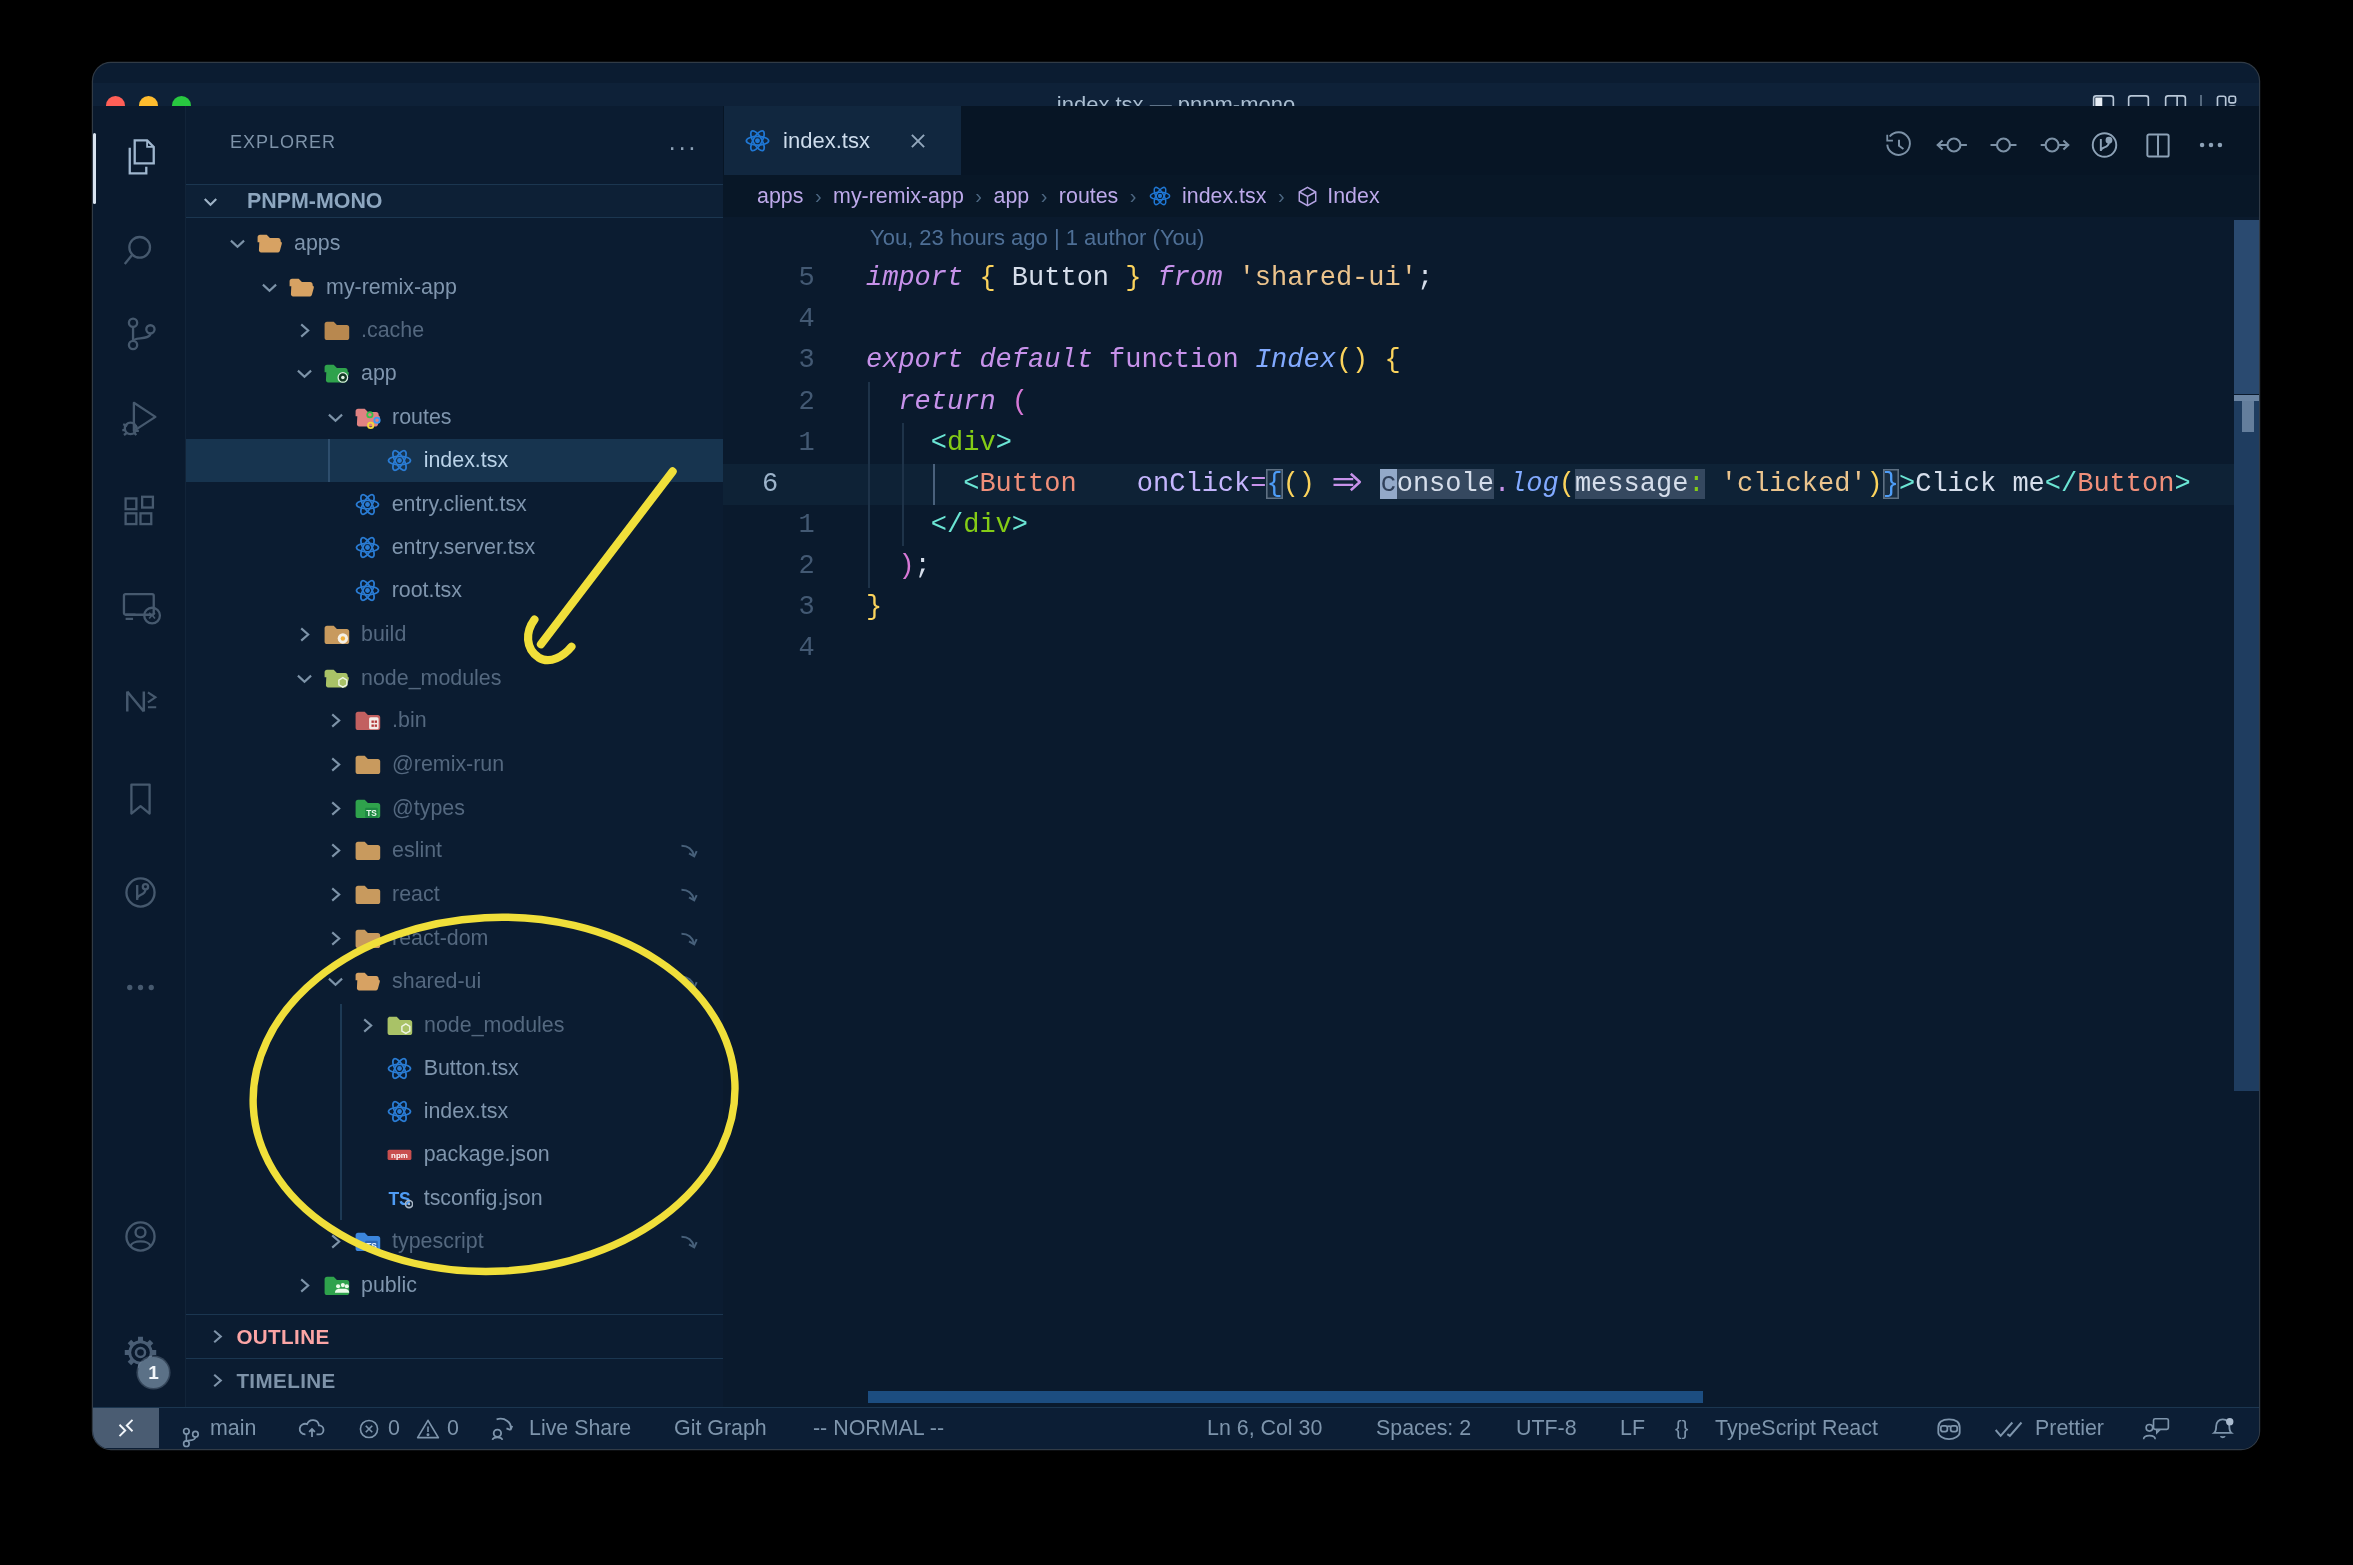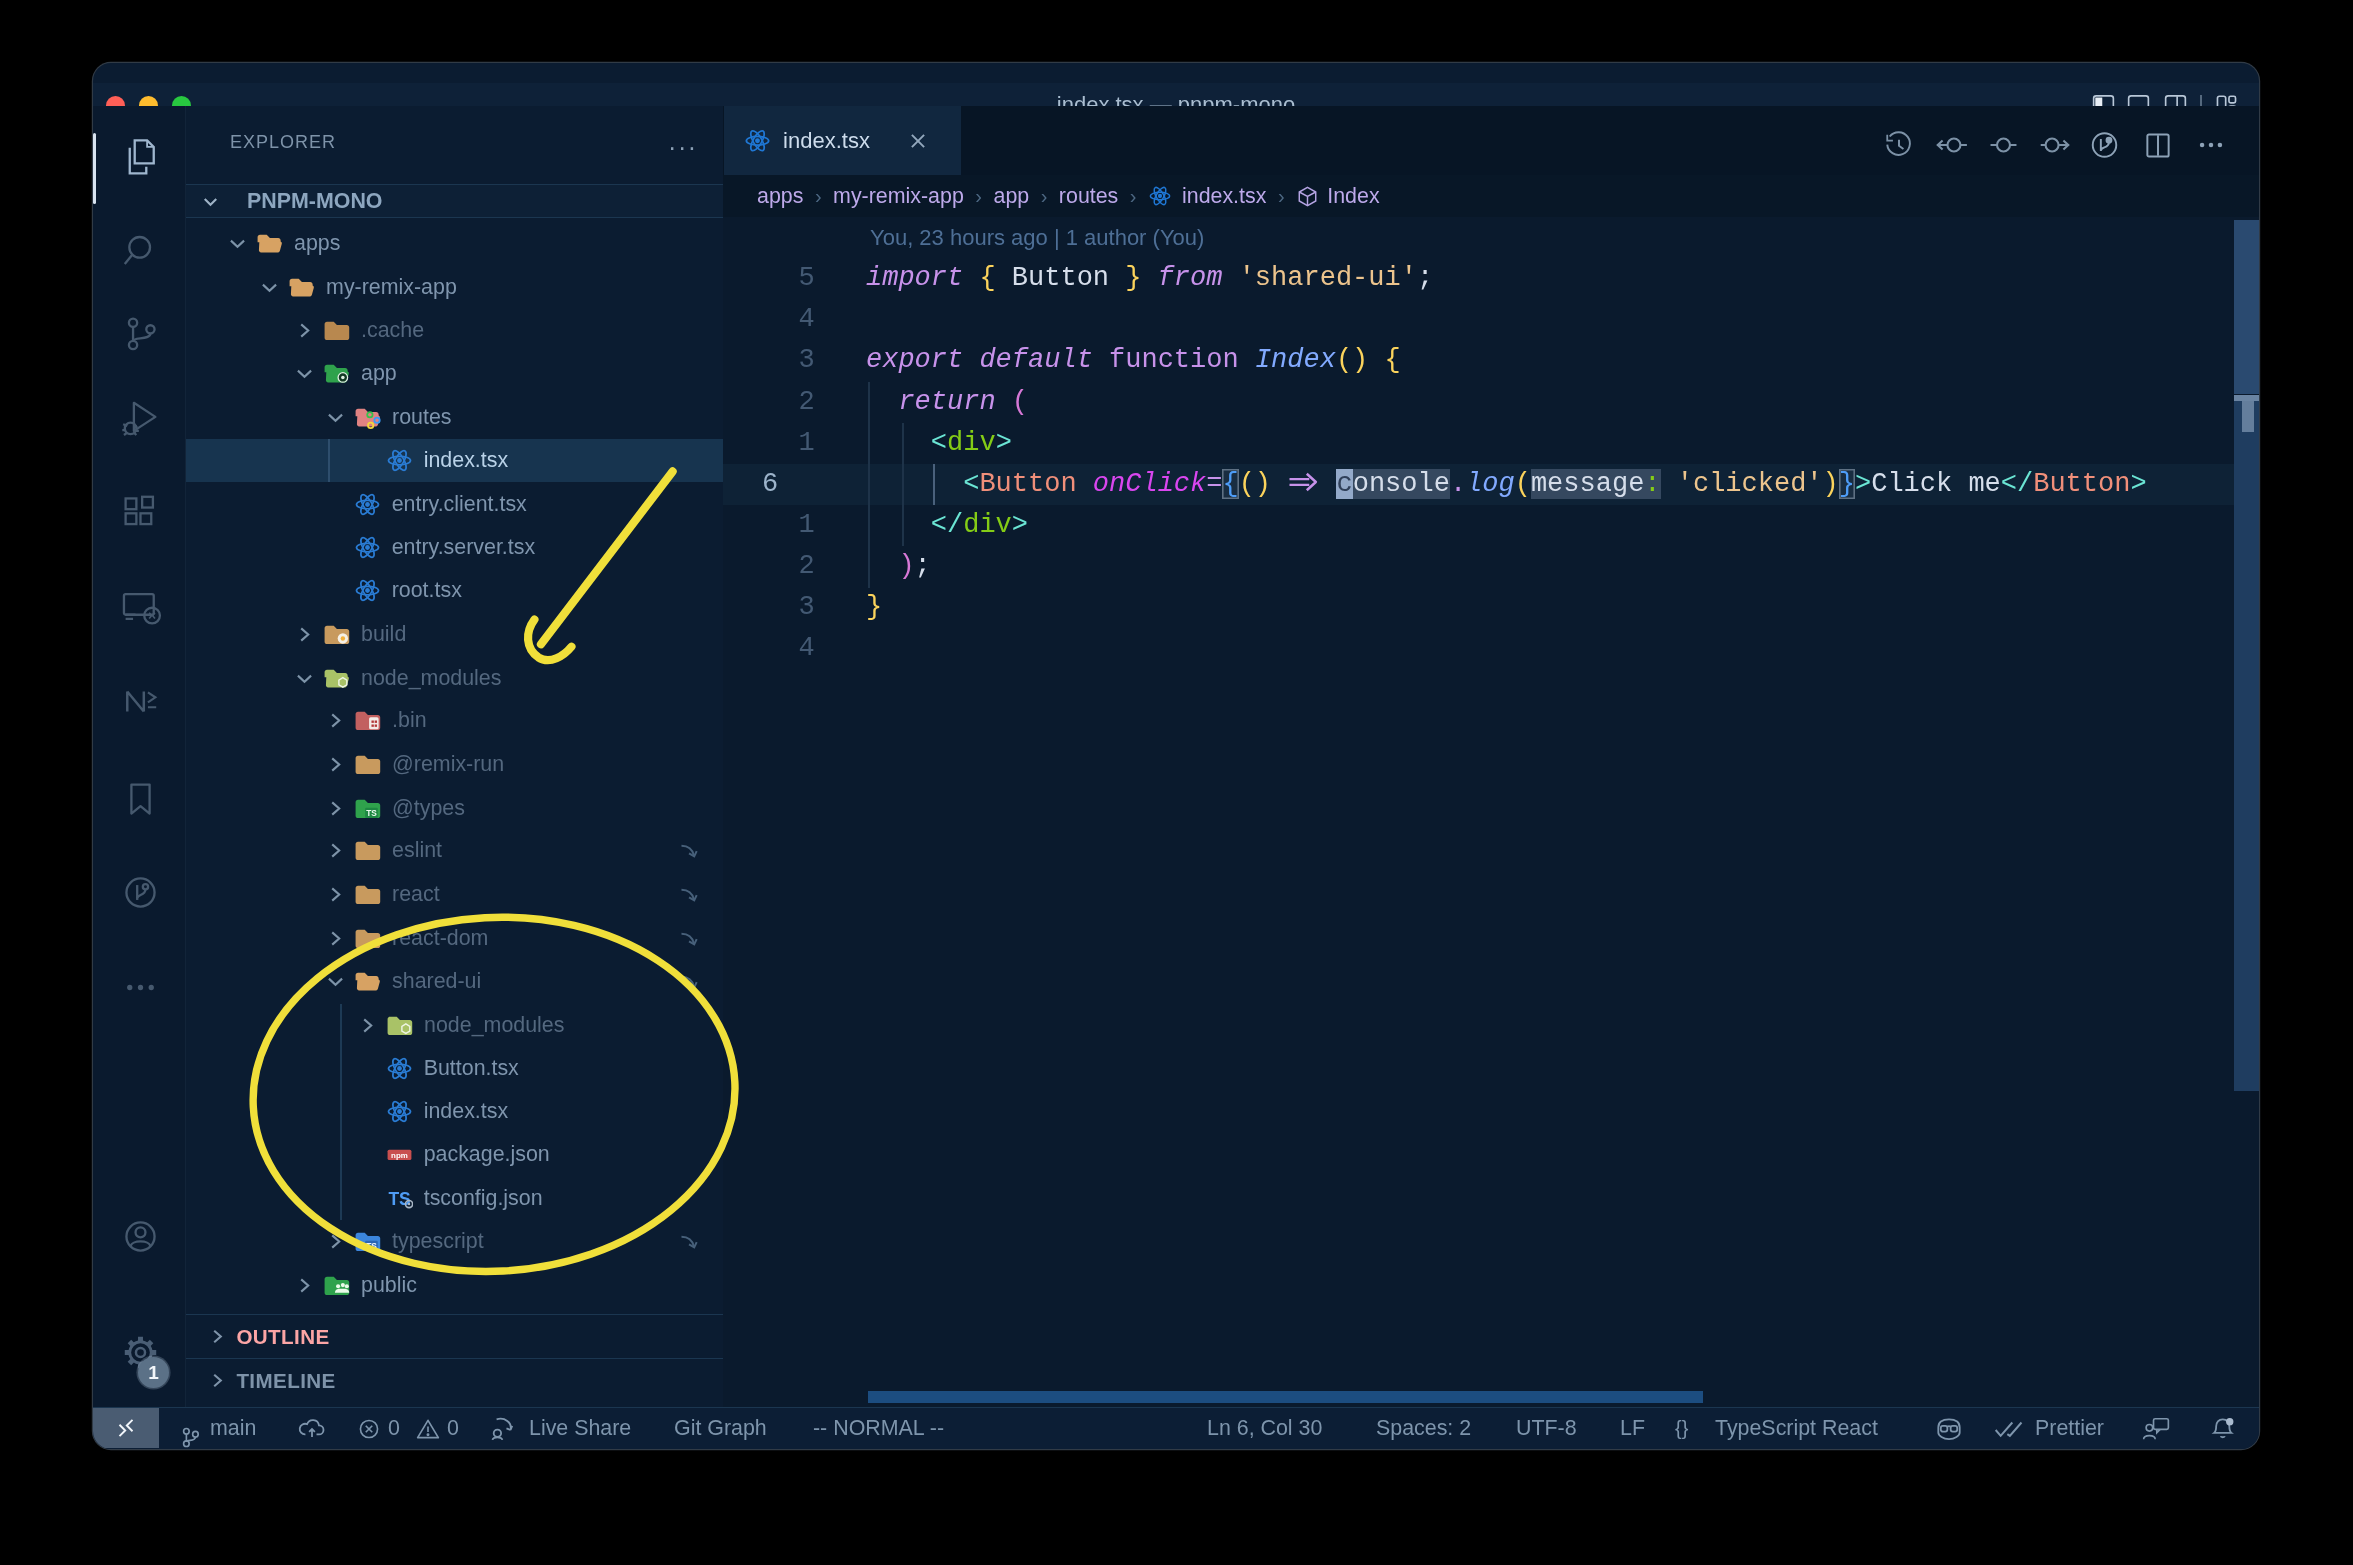--- a/index.html
+++ b/index.html
@@ -26,21 +26,21 @@
   #tab{position:absolute;left:0.8px;top:0;width:237px;height:69px;background:#11273F;display:flex;align-items:center;}
   #breadcrumbs{position:absolute;left:0;top:69px;width:1537px;height:42px;background:#081727;display:flex;align-items:center;font-size:21.4px;color:#bda9ea;}
   .bsep{color:#4d6883;margin:0 11.5px;font-size:20px;}
   
   #code{position:absolute;left:0;top:111px;width:1537px;height:1190px;font-family:"Liberation Mono",monospace;font-size:27px;}
   .cl{position:absolute;left:143px;height:41px;line-height:41px;white-space:pre;color:#d6deeb;}
   .ln{position:absolute;left:20.6px;width:71px;height:41px;line-height:41px;text-align:right;color:#435973;}
   .lncur{position:absolute;left:39px;height:41px;line-height:41px;color:#9cb3ca;}
   .mag{color:#c792ea;} .it{font-style:italic;}
   .gold{color:#fbd35c;} .orch{color:#d678d6;} .blu{color:#4e9df8;}
-  .cyan{color:#6be5d4;} .sal{color:#f08f7a;} .grn{color:#d946ef;font-style:italic;}
+  .cyan{color:#6be5d4;} .sal{color:#f08f7a;} .grn{color:#c4b5fd;margin-left:44px;}
   .fnb{color:#82aaff;font-style:italic;} .str{color:#ecc48d;}
   .teal{color:#84cc16;}
   .hl{background:#35485f;}
   .arr{display:inline-block;width:33px;height:28px;vertical-align:-5px;position:relative;}
   .arr svg{position:absolute;left:0;top:0;}
   .cur{background:#93a9c9;color:#30405a;}
   .bm{box-shadow:inset 0 0 0 1.6px #5e7083;background:rgba(94,112,131,.15);}
   
   #statusbar{position:absolute;left:0;top:1344px;width:2166px;height:42px;background:#0C1E35;border-top:1.2px solid #1b3650;box-sizing:border-box;font-size:21.4px;color:#7e95ac;}
   .st{position:absolute;top:0;height:41px;line-height:41px;display:flex;align-items:center;}

